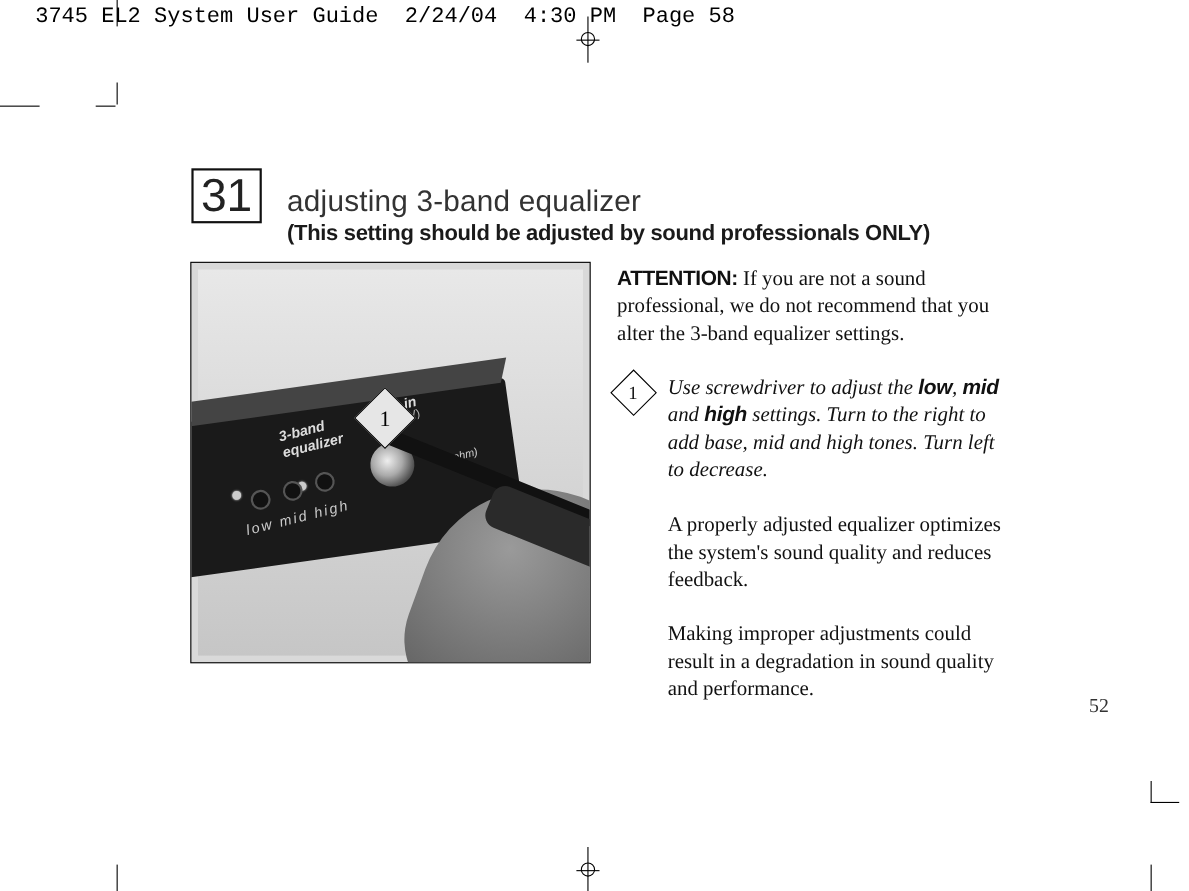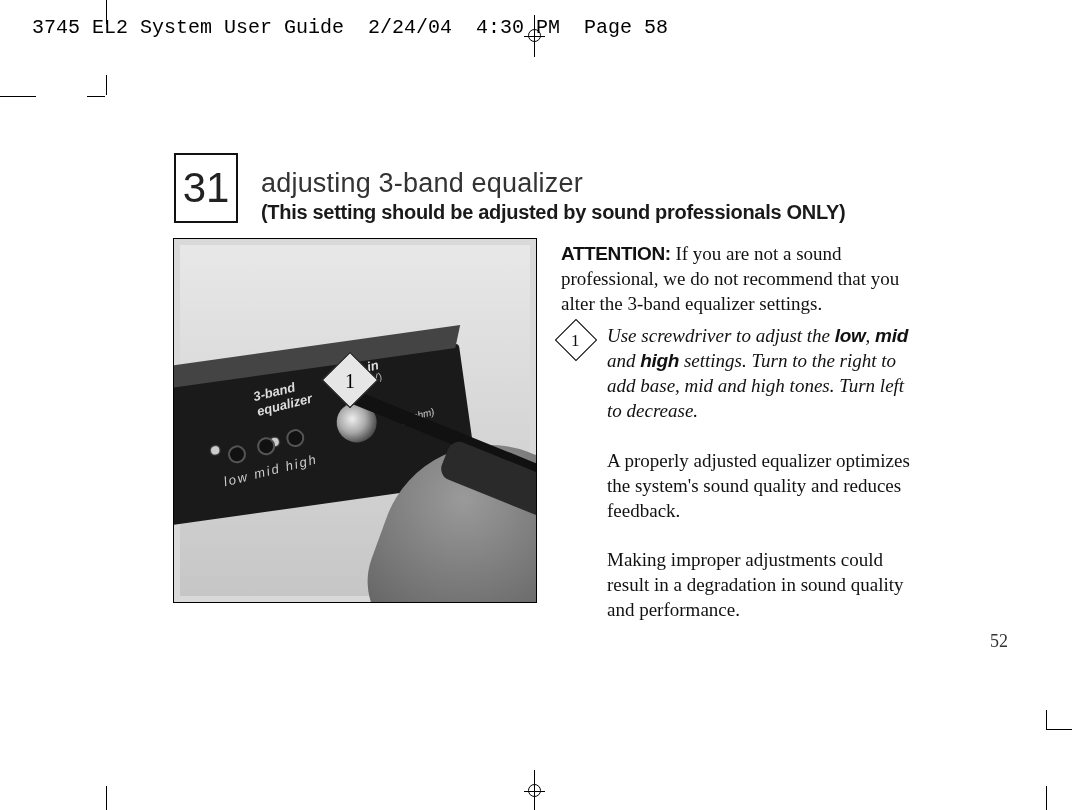--- a/index.html
+++ b/index.html
@@ -9,21 +9,21 @@
     background: #fff;
     font-family: Georgia, 'Times New Roman', serif;
     position: relative;
     overflow: hidden;
   }
   .header-line {
     font-family: 'Courier New', monospace;
     font-size: 20px;
     color: #000;
     position: absolute;
-    top: 16px;
+    top: 4px;
     left: 32px;
     white-space: pre;
   }
   
   .crop-vert-top { position:absolute; left:106px; top:0; width:1px; height:24px; background:#000; }
   .crop-horz-left { position:absolute; left:0; top:96px; height:1px; width:36px; background:#000; }
   .crop-inner-v { position:absolute; left:106px; top:75px; width:1px; height:20px; background:#000; }
   .crop-inner-h { position:absolute; left:87px; top:96px; height:1px; width:18px; background:#000; }
 
   .reg-top { position:absolute; left:524px; top:15px; }
@@ -40,21 +40,21 @@
   .content {
     position:absolute;
     left:106px; top:96px;
     width:940px;
     height:634px;
   }
 
   .section-num-box {
     position:absolute;
     left:68px; top:57px;
-    width:64px; height:70px;
+    width:64px; height:50px;
     border:2px solid #111;
     display:flex; align-items:center; justify-content:center;
     font-family: Helvetica, Arial, sans-serif;
     font-size:42px;
     font-weight:300;
     color:#222;
   }
   .section-head {
     position:absolute;
     left:155px; top:60px;
@@ -179,21 +179,21 @@
 
   .text-col {
     position:absolute;
     left:455px; top:145px;
     width:356px;
     color:#111;
   }
   .attention {
     font-size:19px;
     line-height:1.32;
-    margin-bottom:7px;
+    margin-bottom:24px;
   }
   .attention .bold-label {
     font-family: Helvetica, Arial, sans-serif;
     font-weight:900;
     letter-spacing:-0.4px;
   }
 
   .step-row {
     position:relative;
     padding-left:46px;

